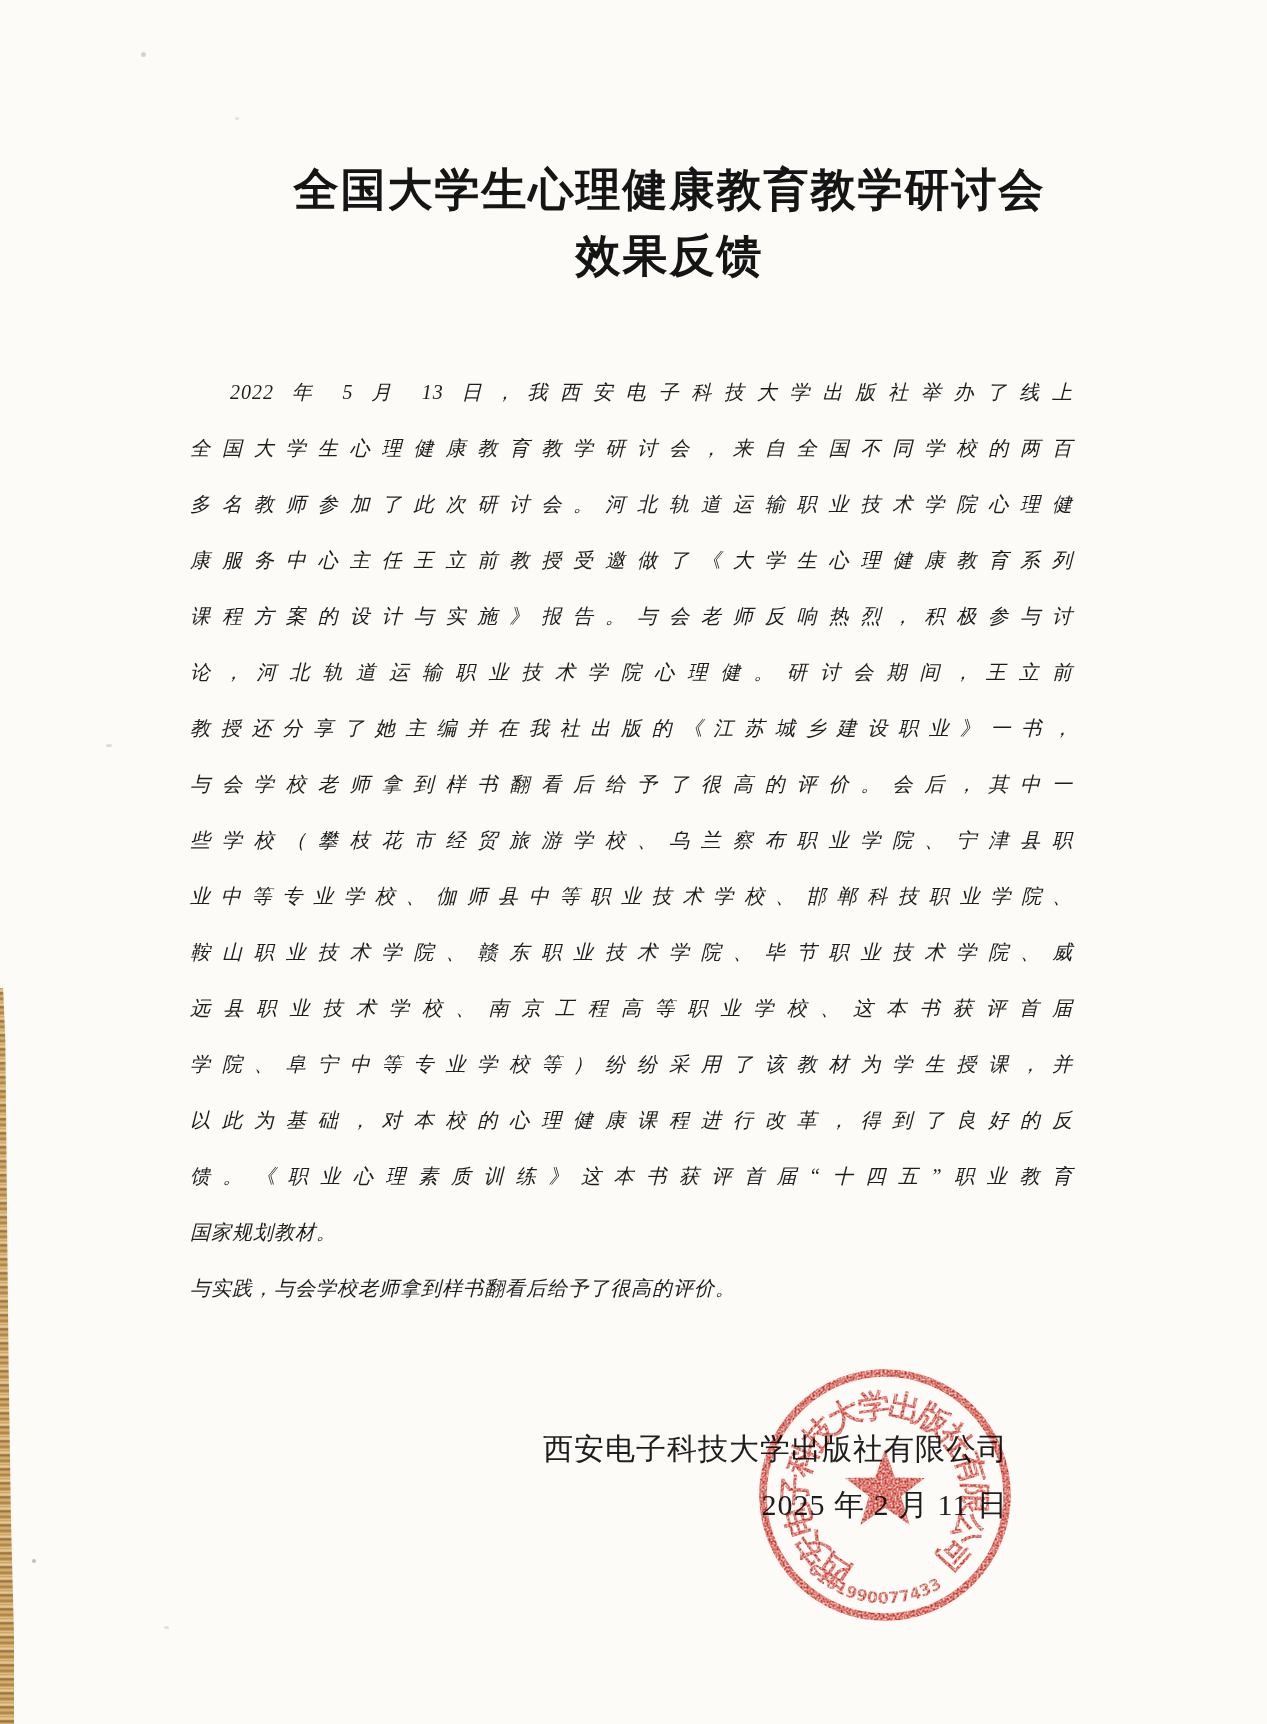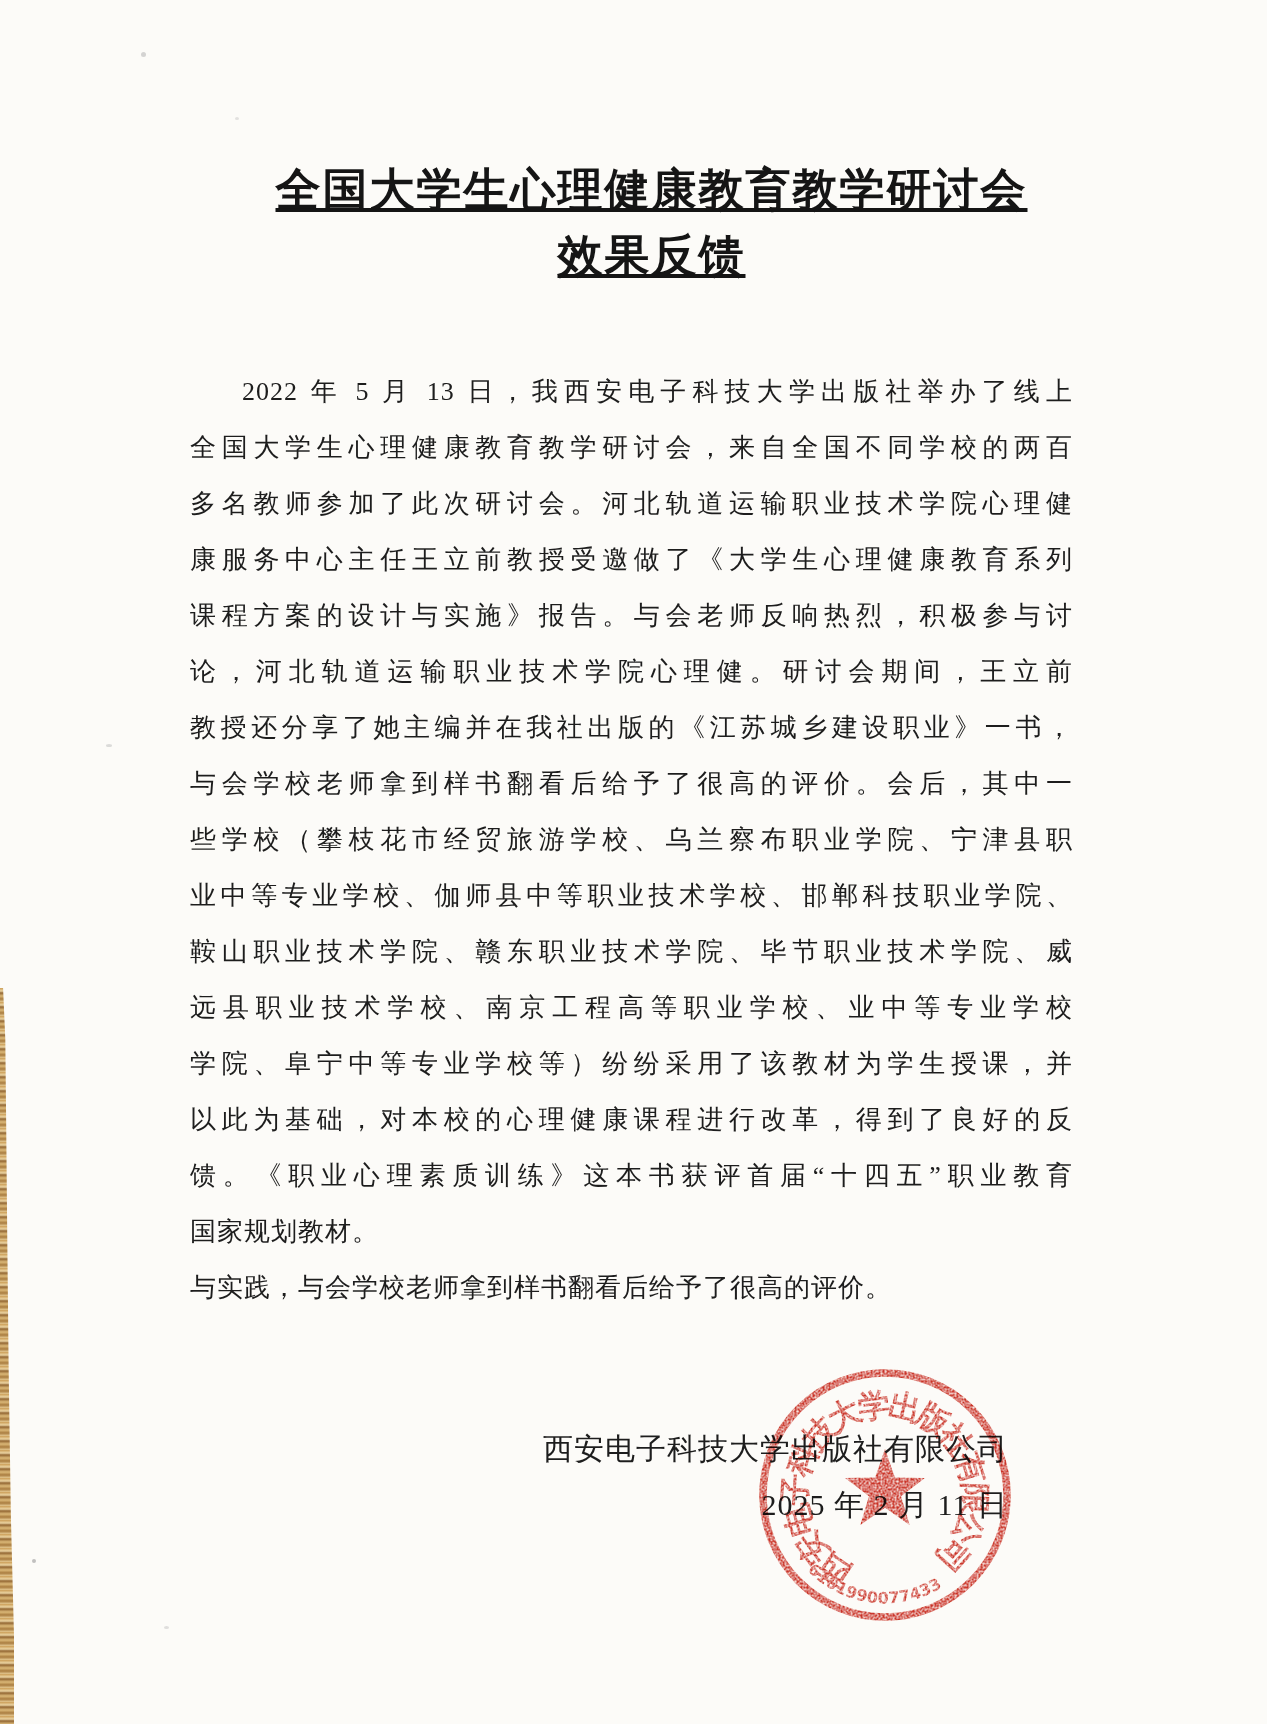--- a/index.html
+++ b/index.html
@@ -7,40 +7,40 @@
     position:relative;
     width:1267px;height:1724px;
     margin:0 auto;
     background:#fcfbf8;
     font-family:"Liberation Serif","DejaVu Serif",serif;
     color:#1d1d1d;
     overflow:hidden;
   }
   .title-block{
     position:absolute;
-    left:188px;width:883px;top:157px;
+    left:206px;width:883px;top:157px;
     text-align:center;
     transform:translateX(22px);
     font-weight:bold;
     font-size:45px;
     line-height:66px;
     letter-spacing:2px;
     color:#151515;
-    text-decoration:underline;
   }
   .body-block{
     position:absolute;
     left:190px;top:364px;width:883px;
   }
   .line{
     height:56px;
     line-height:56px;
-    font-size:26px;
+    font-size:20px;
     letter-spacing:1px;
     white-space:nowrap;
+    font-style:italic;
   }
   .line.j{
     white-space:normal;
     text-align:justify;
     text-align-last:justify;
     text-justify:inter-character;
   }
   .line.indent{ text-indent:2em; }
   .signature-block{
     position:absolute;
@@ -86,21 +86,21 @@
       <div class="line j">全国大学生心理健康教育教学研讨会，来自全国不同学校的两百</div>
       <div class="line j">多名教师参加了此次研讨会。河北轨道运输职业技术学院心理健</div>
       <div class="line j">康服务中心主任王立前教授受邀做了《大学生心理健康教育系列</div>
       <div class="line j">课程方案的设计与实施》报告。与会老师反响热烈，积极参与讨</div>
       <div class="line j">论，河北轨道运输职业技术学院心理健。研讨会期间，王立前</div>
       <div class="line j">教授还分享了她主编并在我社出版的《江苏城乡建设职业》一书，</div>
       <div class="line j">与会学校老师拿到样书翻看后给予了很高的评价。会后，其中一</div>
       <div class="line j">些学校（攀枝花市经贸旅游学校、乌兰察布职业学院、宁津县职</div>
       <div class="line j">业中等专业学校、伽师县中等职业技术学校、邯郸科技职业学院、</div>
       <div class="line j">鞍山职业技术学院、赣东职业技术学院、毕节职业技术学院、威</div>
-      <div class="line j">远县职业技术学校、南京工程高等职业学校、业中等专业学校</div>
+      <div class="line j">远县职业技术学校、南京工程高等职业学校、这本书获评首届</div>
       <div class="line j">学院、阜宁中等专业学校等）纷纷采用了该教材为学生授课，并</div>
       <div class="line j">以此为基础，对本校的心理健康课程进行改革，得到了良好的反</div>
       <div class="line j">馈。《职业心理素质训练》这本书获评首届“十四五”职业教育</div>
       <div class="line">国家规划教材。</div>
       <div class="line">与实践，与会学校老师拿到样书翻看后给予了很高的评价。</div>
     </div>
 
   <div class="signature-block">
     <div>西安电子科技大学出版社有限公司</div>
     <div>2025 年 2 月 11 日</div>

